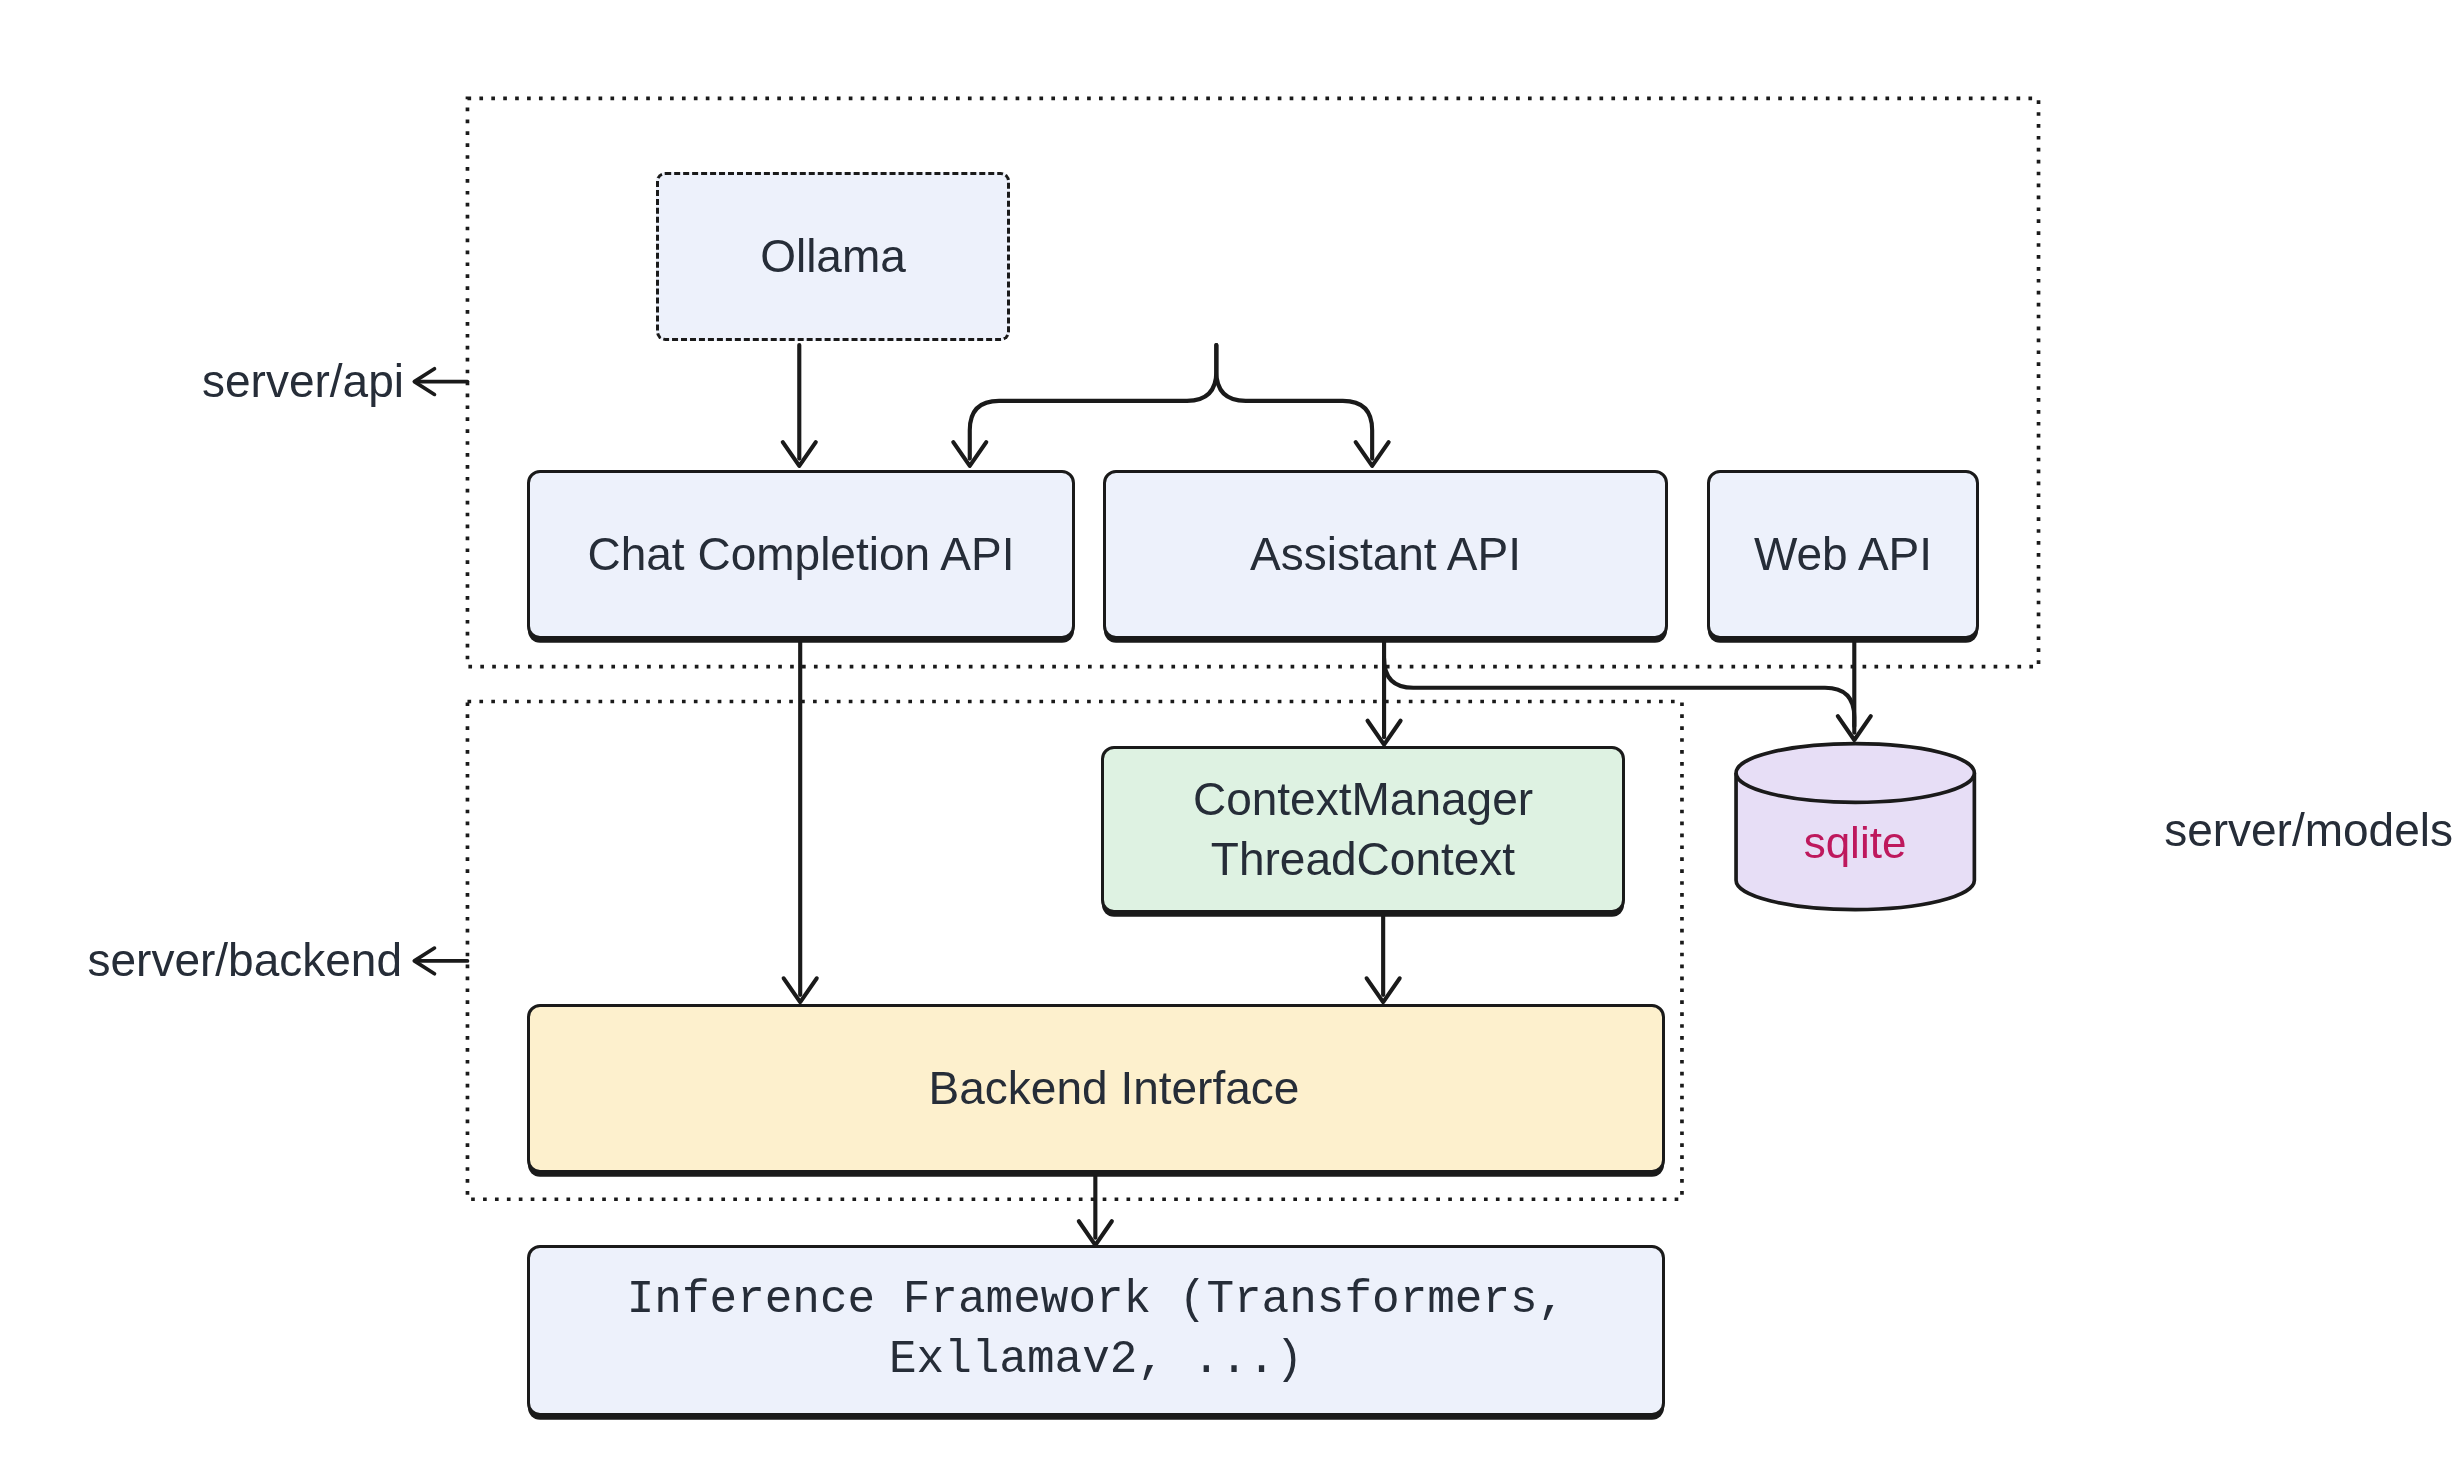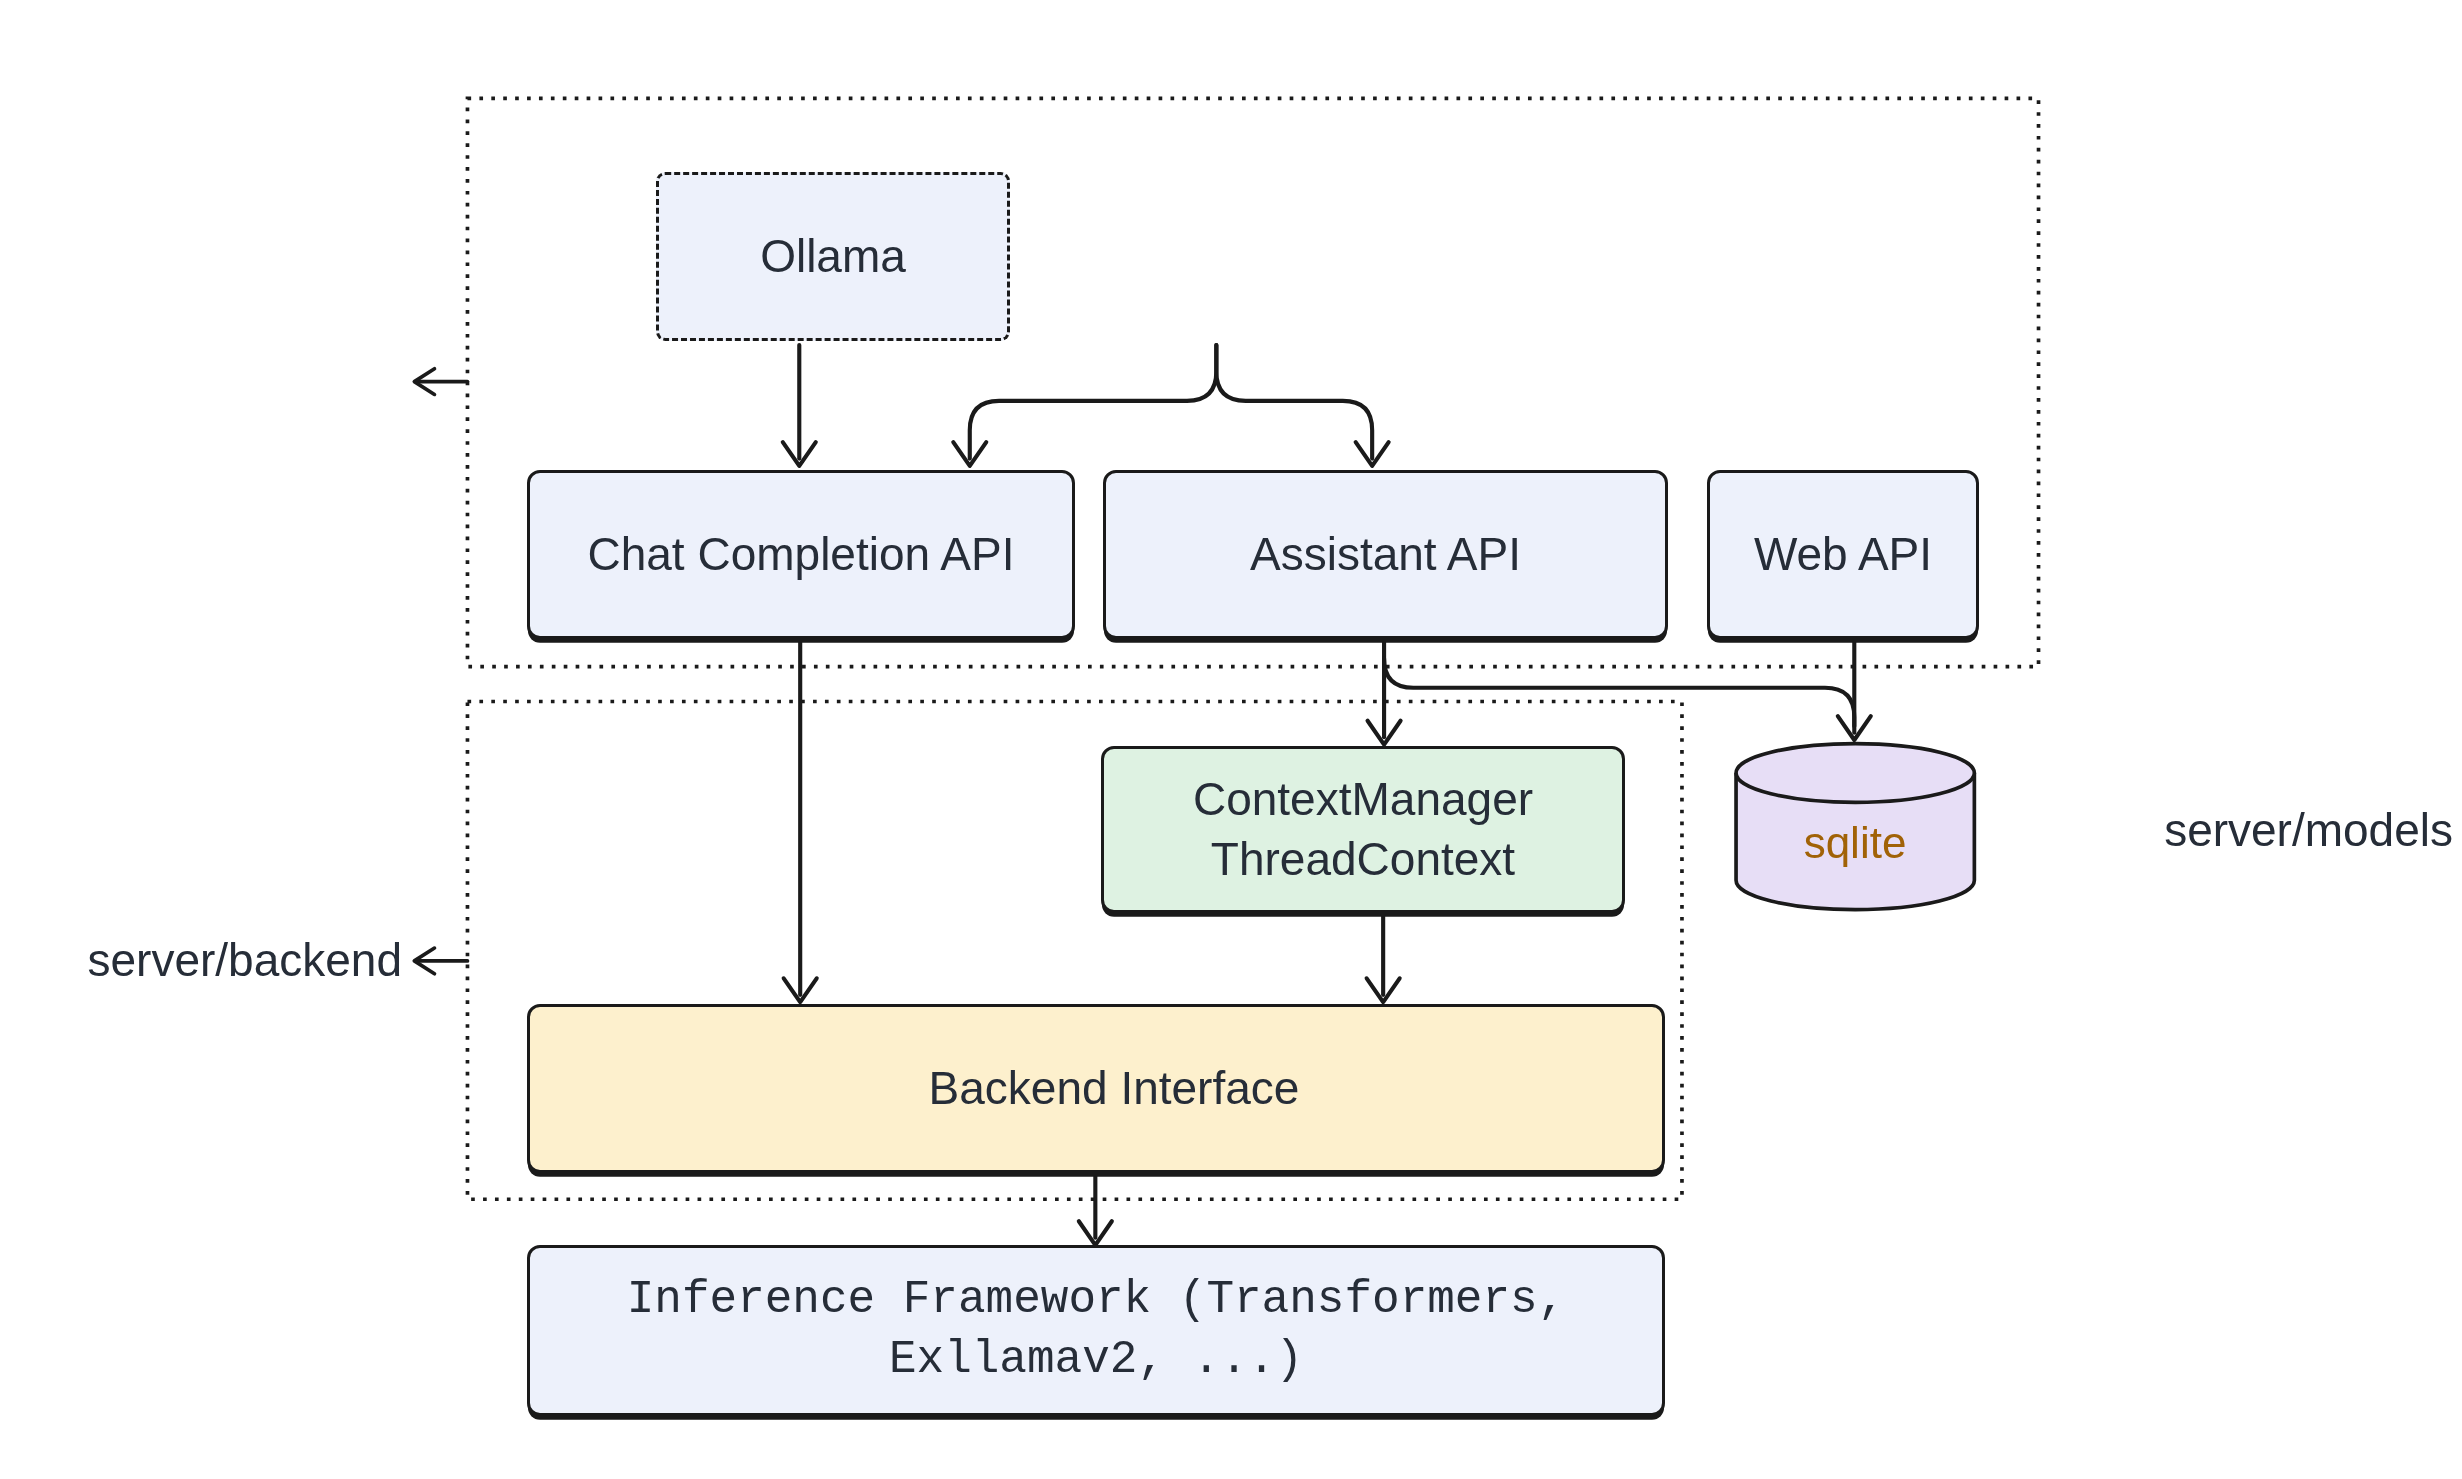--- a/index.html
+++ b/index.html
@@ -69,21 +69,21 @@
   #label-server-api     { left: 83px;   top: 356px;  width: 321px; text-align: right; }
   #label-server-backend { left: 55px;   top: 935px; width: 347px; text-align: right; }
   #label-server-models  { left: 2050px; top: 805px;  width: 403px; text-align: right; }
 
   #label-sqlite {
     position: absolute;
     left: 1736px; top: 799px;
     width: 238px; height: 88px;
     display: flex; align-items: center; justify-content: center;
     font-size: 44px;
-    color: #a16207;
+    color: #be185d;
   }
 </style>
 </head>
 <body>
 
 <div id="canvas">
 
   <svg id="connector-layer" viewBox="0 0 2686 1614" xmlns="http://www.w3.org/2000/svg">
 
     <rect x="510" y="107" width="1714" height="620" fill="none" stroke="#1a1a1a" stroke-width="4" stroke-dasharray="4 9"></rect>
@@ -152,17 +152,18 @@
   <div class="node solid yellow" id="node-backend-interface">
     <span>Backend Interface</span>
   </div>
 
   <div class="node solid blue" id="node-inference">
     <span>Inference Framework (Transformers, Exllamav2, ...)</span>
   </div>
 
   <div id="label-sqlite">sqlite</div>
 
+  <div class="group-label" id="label-server-api">server/api</div>
   <div class="group-label" id="label-server-backend">server/backend</div>
   <div class="group-label" id="label-server-models">server/models</div>
 
 </div>
 
 
 </body></html>

